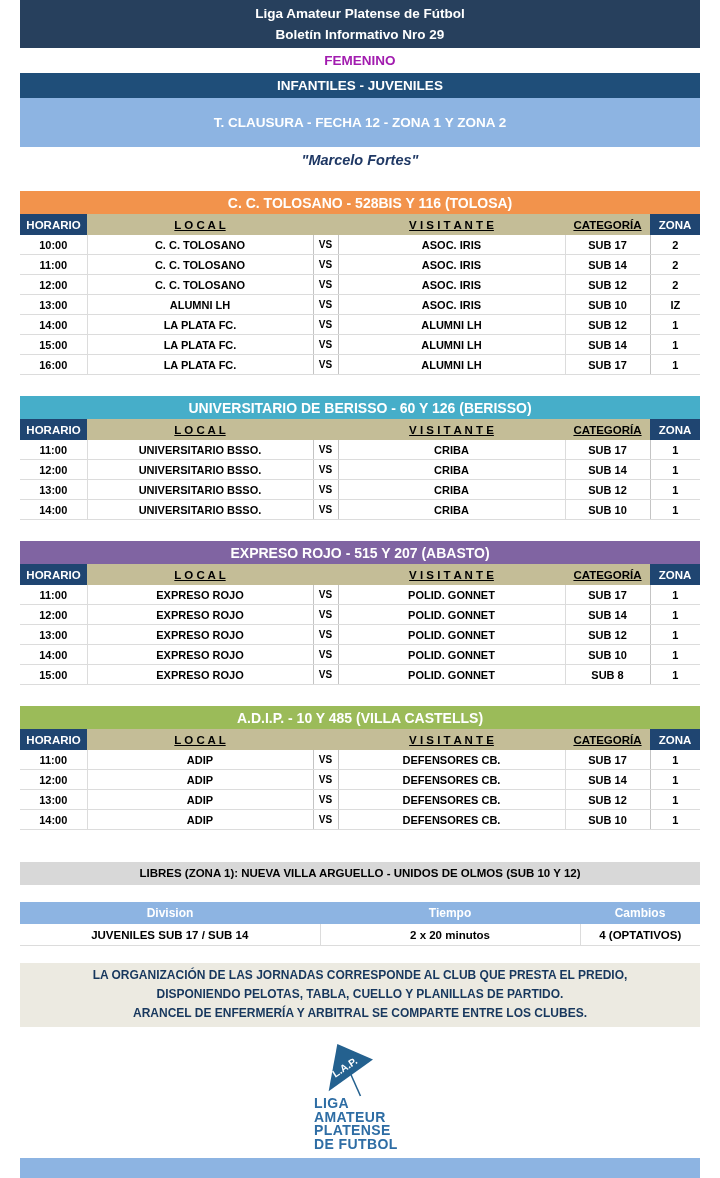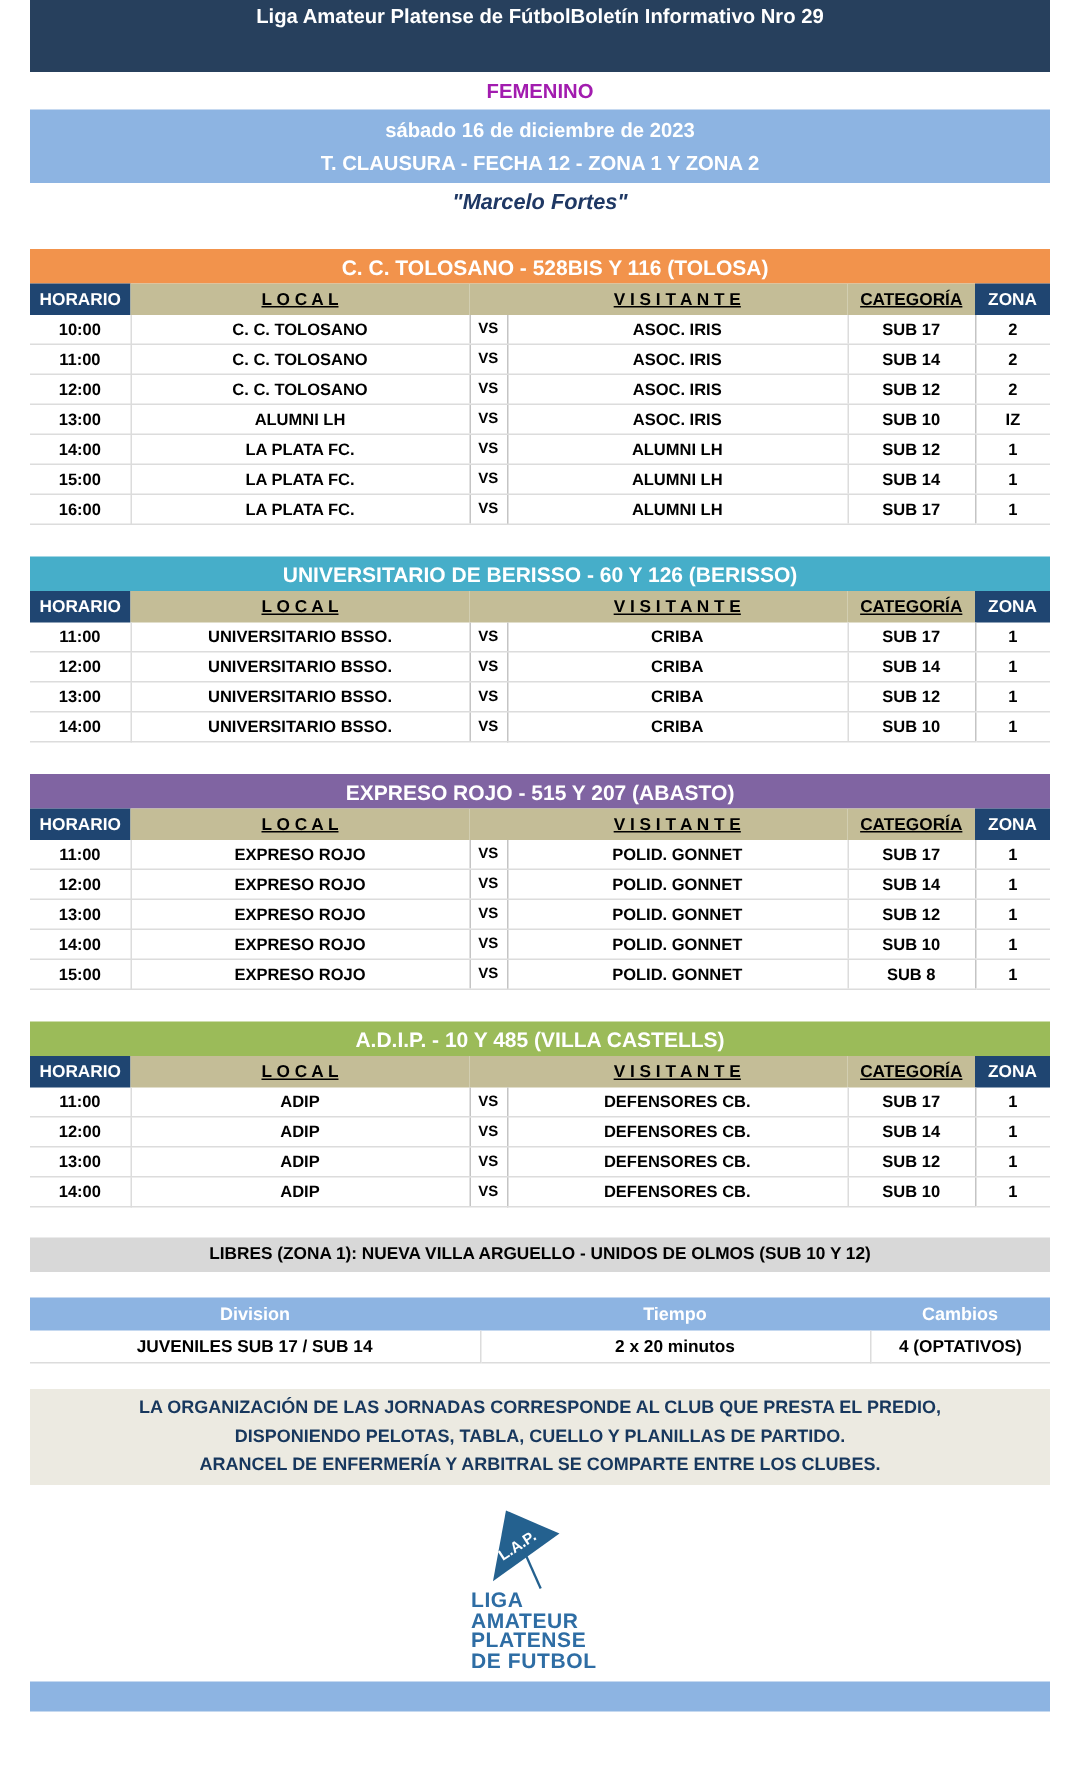--- a/index.html
+++ b/index.html
@@ -4,21 +4,21 @@
 <style>
   html,body{margin:0;padding:0;}
   body{
     width:720px;height:1178px;background:#ffffff;overflow:hidden;
     font-family:"Liberation Sans",sans-serif;
     -webkit-font-smoothing:antialiased;
   }
   .band{margin:0 20px;text-align:center;font-weight:bold;}
   .title-band{
     background:#27405D;color:#fff;height:48px;
-    display:flex;flex-direction:row;justify-content:center;
+    display:flex;flex-direction:column;justify-content:center;
     font-size:13.5px;line-height:21px;
   }
   .gender-band{height:25px;line-height:26px;color:#a21caf;font-size:13.5px;}
   .division-band{background:#1F4E79;color:#fff;height:25px;line-height:25px;font-size:13.5px;}
   .date-band{
     background:#8DB4E2;color:#fff;height:49px;
     display:flex;flex-direction:column;justify-content:center;
     font-size:13.5px;line-height:22px;
   }
   .dedication{
@@ -34,21 +34,21 @@
   .colhead th{background:#C4BD97;color:#000;height:21px;font-size:11.5px;}
   .colhead th.c-horario,.colhead th.c-zona{background:#1F4571;color:#fff;}
   .colhead th.c-local,.colhead th.c-visitante,.colhead th.c-categoria{text-decoration:underline;}
   .venue-table tbody td{height:19px;font-size:11px;color:#000;border-bottom:1px solid #DCDCDC;}
   .venue-table tbody td.c-horario{border-right:1px solid #DCDCDC;}
   .venue-table tbody td.c-vs{border-left:1px solid #C4C4C4;border-right:1px solid #C4C4C4;font-size:10px;}
   .venue-table tbody td.c-categoria{border-left:1px solid #DCDCDC;}
   .venue-table tbody td.c-zona{border-left:1px solid #C4C4C4;}
   
   .libres-bar{
-    margin:20px 20px 0;height:23px;line-height:23px;background:#D8D8D8;
+    margin:32px 20px 0;height:23px;line-height:23px;background:#D8D8D8;
     text-align:center;font-weight:bold;font-size:11.5px;color:#000;
   }
   
   .rules-table{width:680px;margin:17px 20px 17px;border-collapse:collapse;table-layout:fixed;}
   .rules-table th{background:#8DB4E2;color:#fff;height:22px;font-size:12px;font-weight:bold;padding:0;}
   .rules-table td{
     height:21px;font-size:11.5px;font-weight:bold;text-align:center;color:#000;
     border-bottom:1px solid #DCDCDC;padding:0;
   }
   .rules-table td.r-1{border-left:1px solid #DCDCDC;border-right:1px solid #DCDCDC;}
@@ -69,23 +69,23 @@
 
 <div>
 
   <div class="band title-band">
     <div>Liga Amateur Platense de Fútbol</div>
     <div>Boletín Informativo Nro 29</div>
   </div>
 
   <div class="band gender-band">FEMENINO</div>
 
+  <div class="band division-band">INFANTILES - JUVENILES</div>
 
   <div class="band date-band">
-    <div>sábado 16 de diciembre de 2023</div>
     <div>T. CLAUSURA - FECHA 12 - ZONA 1 Y ZONA 2</div>
   </div>
 
   <div class="dedication">"Marcelo Fortes"</div>
 
   <div id="venues">
   <table class="venue-table">
     <colgroup>
       <col style="width:67px">
           <col style="width:226px">

